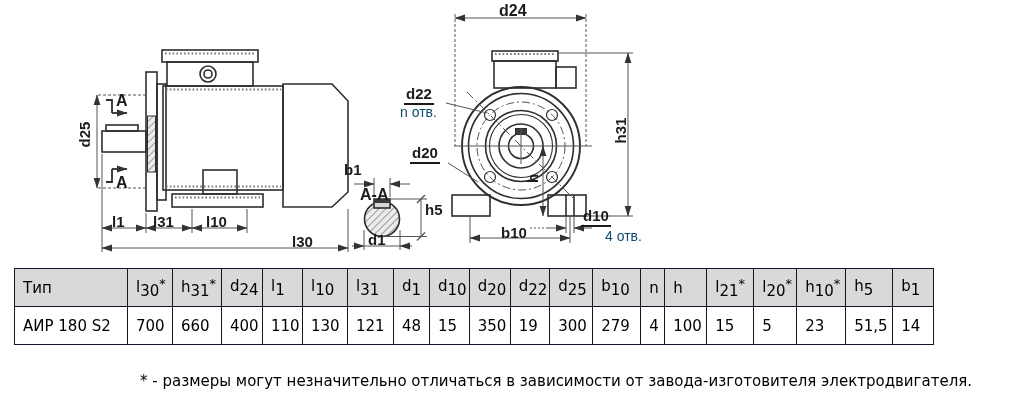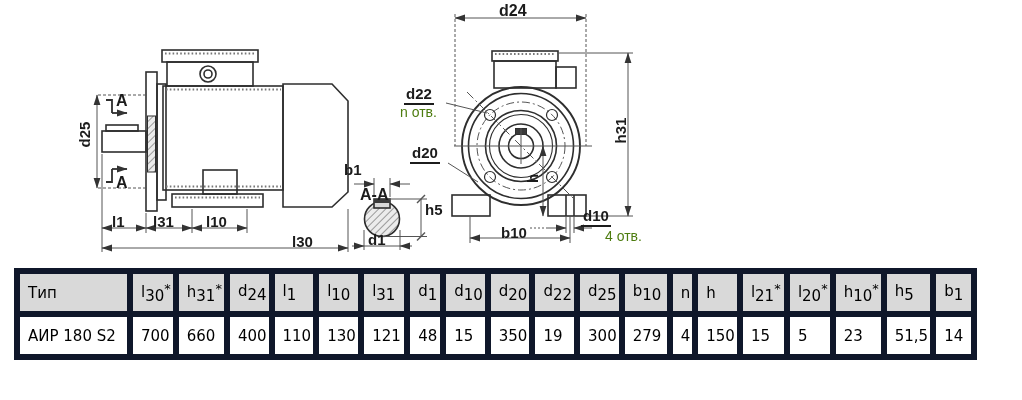--- a/index.html
+++ b/index.html
@@ -5,25 +5,25 @@
   html,body{margin:0;padding:0;background:#ffffff;}
   #stage{position:relative;width:1022px;height:400px;background:#fff;overflow:hidden;
          font-family:"Liberation Sans",sans-serif;}
   
   #drawing{position:absolute;left:0;top:0;width:1022px;height:268px;}
   #drawing svg{position:absolute;left:0;top:0;}
   .lbl{position:absolute;font:bold 15px "Liberation Sans",sans-serif;color:#1c1c1c;white-space:nowrap;}
   .lbl.big{font-size:16px;}
   .lbl.rot{transform:rotate(-90deg);transform-origin:center;}
   .lbl.ul{border-bottom:2px solid #1c1c1c;line-height:1.1;padding:0 2px 0 2px;}
-  .lbl.reg{font-weight:400;font-size:14px;color:#4d7c0f;}
+  .lbl.reg{font-weight:400;font-size:14px;color:#0c4a6e;}
   
   #dim-table{position:absolute;left:14px;top:268px;border-collapse:collapse;table-layout:fixed;
              font-family:"DejaVu Sans",sans-serif;font-size:15px;color:#000;}
-  #dim-table th,#dim-table td{border:6px solid #0f172a;height:37px;padding:0 2px 0 8px;
+  #dim-table th,#dim-table td{border:1px solid #0f172a;height:37px;padding:0 2px 0 8px;
              text-align:left;vertical-align:middle;font-weight:400;overflow:hidden;}
   #dim-table thead th{background:#d9d9d9;}
   #dim-table sub{font-size:15px;}
   #dim-table .star{font-size:13px;vertical-align:4px;}
   
   #footnote{position:absolute;left:140px;top:372px;font-family:"DejaVu Sans",sans-serif;
             font-size:15px;color:#000;white-space:nowrap;}
 </style>
 </head>
 <body>
@@ -265,23 +265,24 @@
           <td>110</td>
           <td>130</td>
           <td>121</td>
           <td>48</td>
           <td>15</td>
           <td>350</td>
           <td>19</td>
           <td>300</td>
           <td>279</td>
           <td>4</td>
-          <td>150</td>
+          <td>100</td>
           <td>15</td>
           <td>5</td>
           <td>23</td>
           <td>51,5</td>
           <td>14</td>
         </tr>
       </tbody>
   </table>
 
+  <div id="footnote">* - размеры могут незначительно отличаться в зависимости от завода-изготовителя электродвигателя.</div>
 </div>
 
 </body></html>

